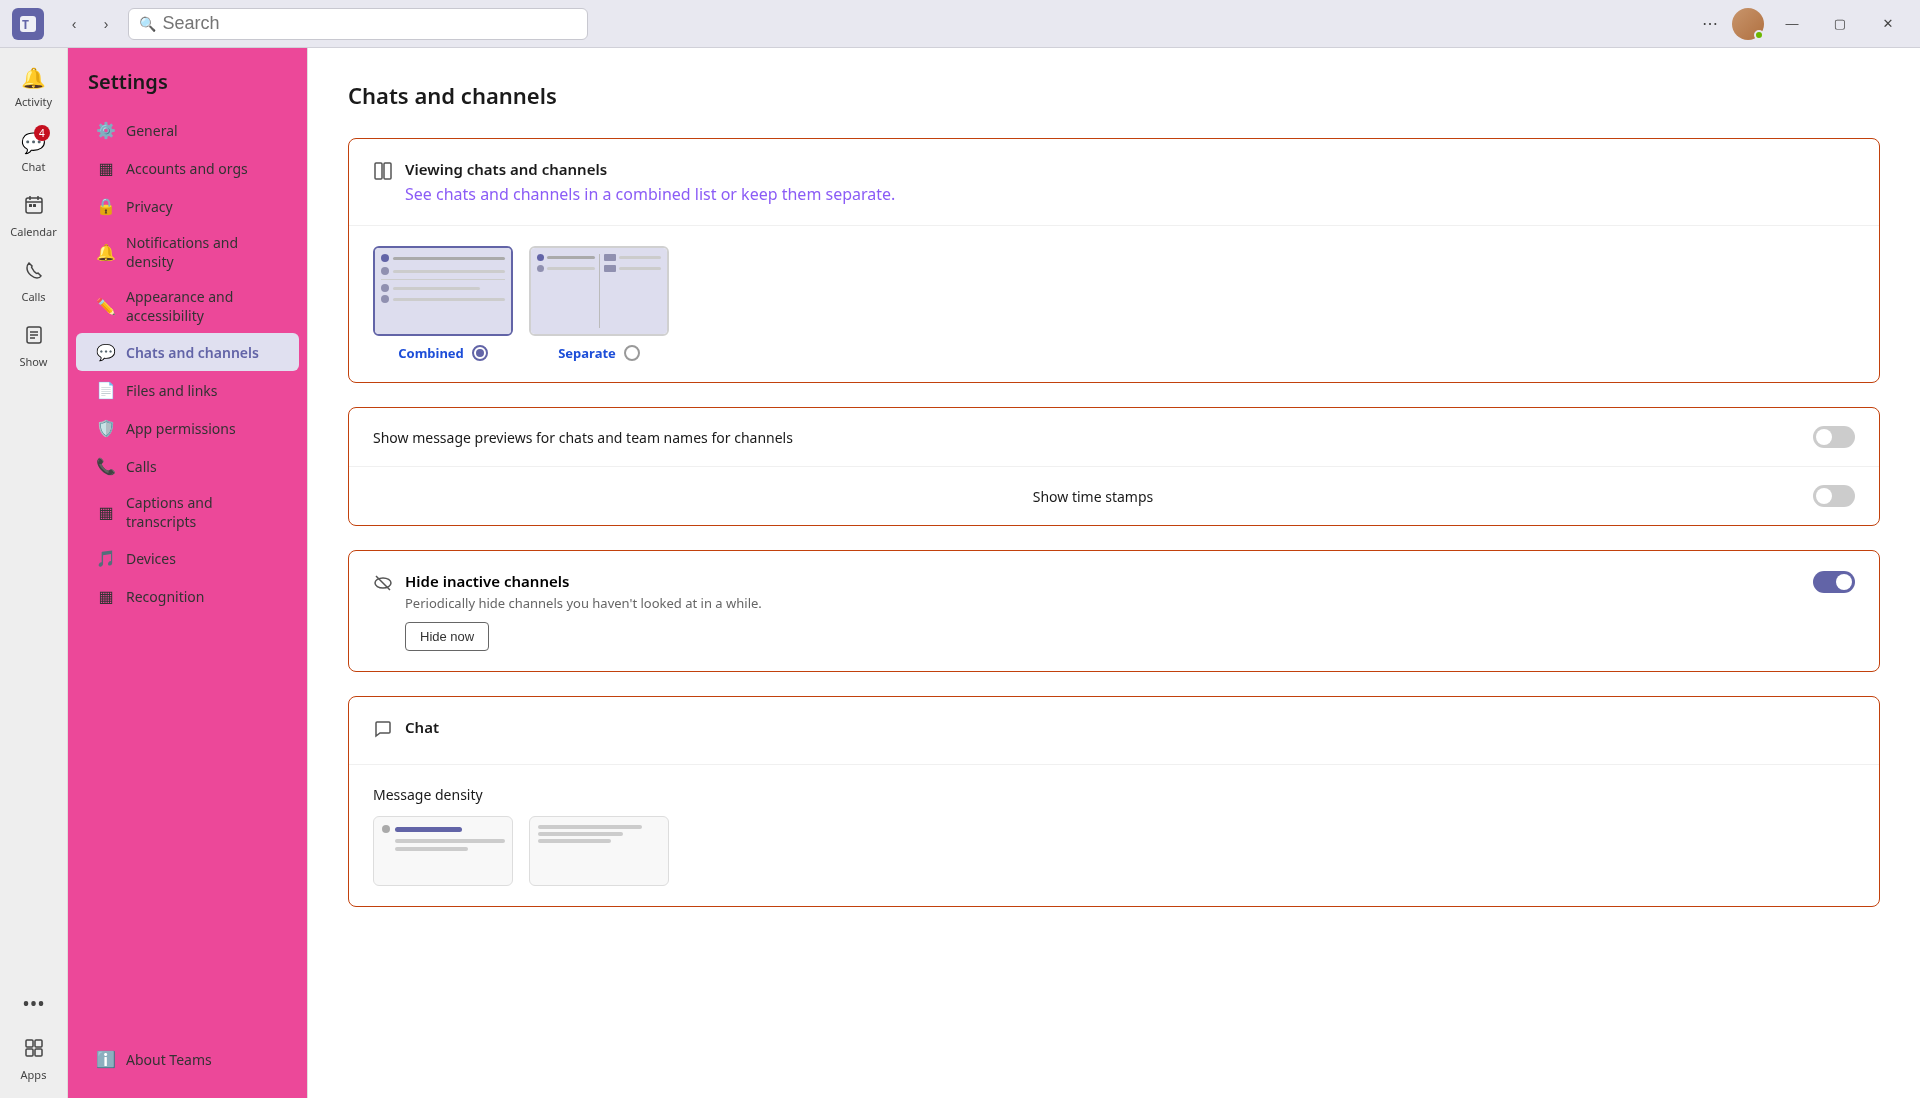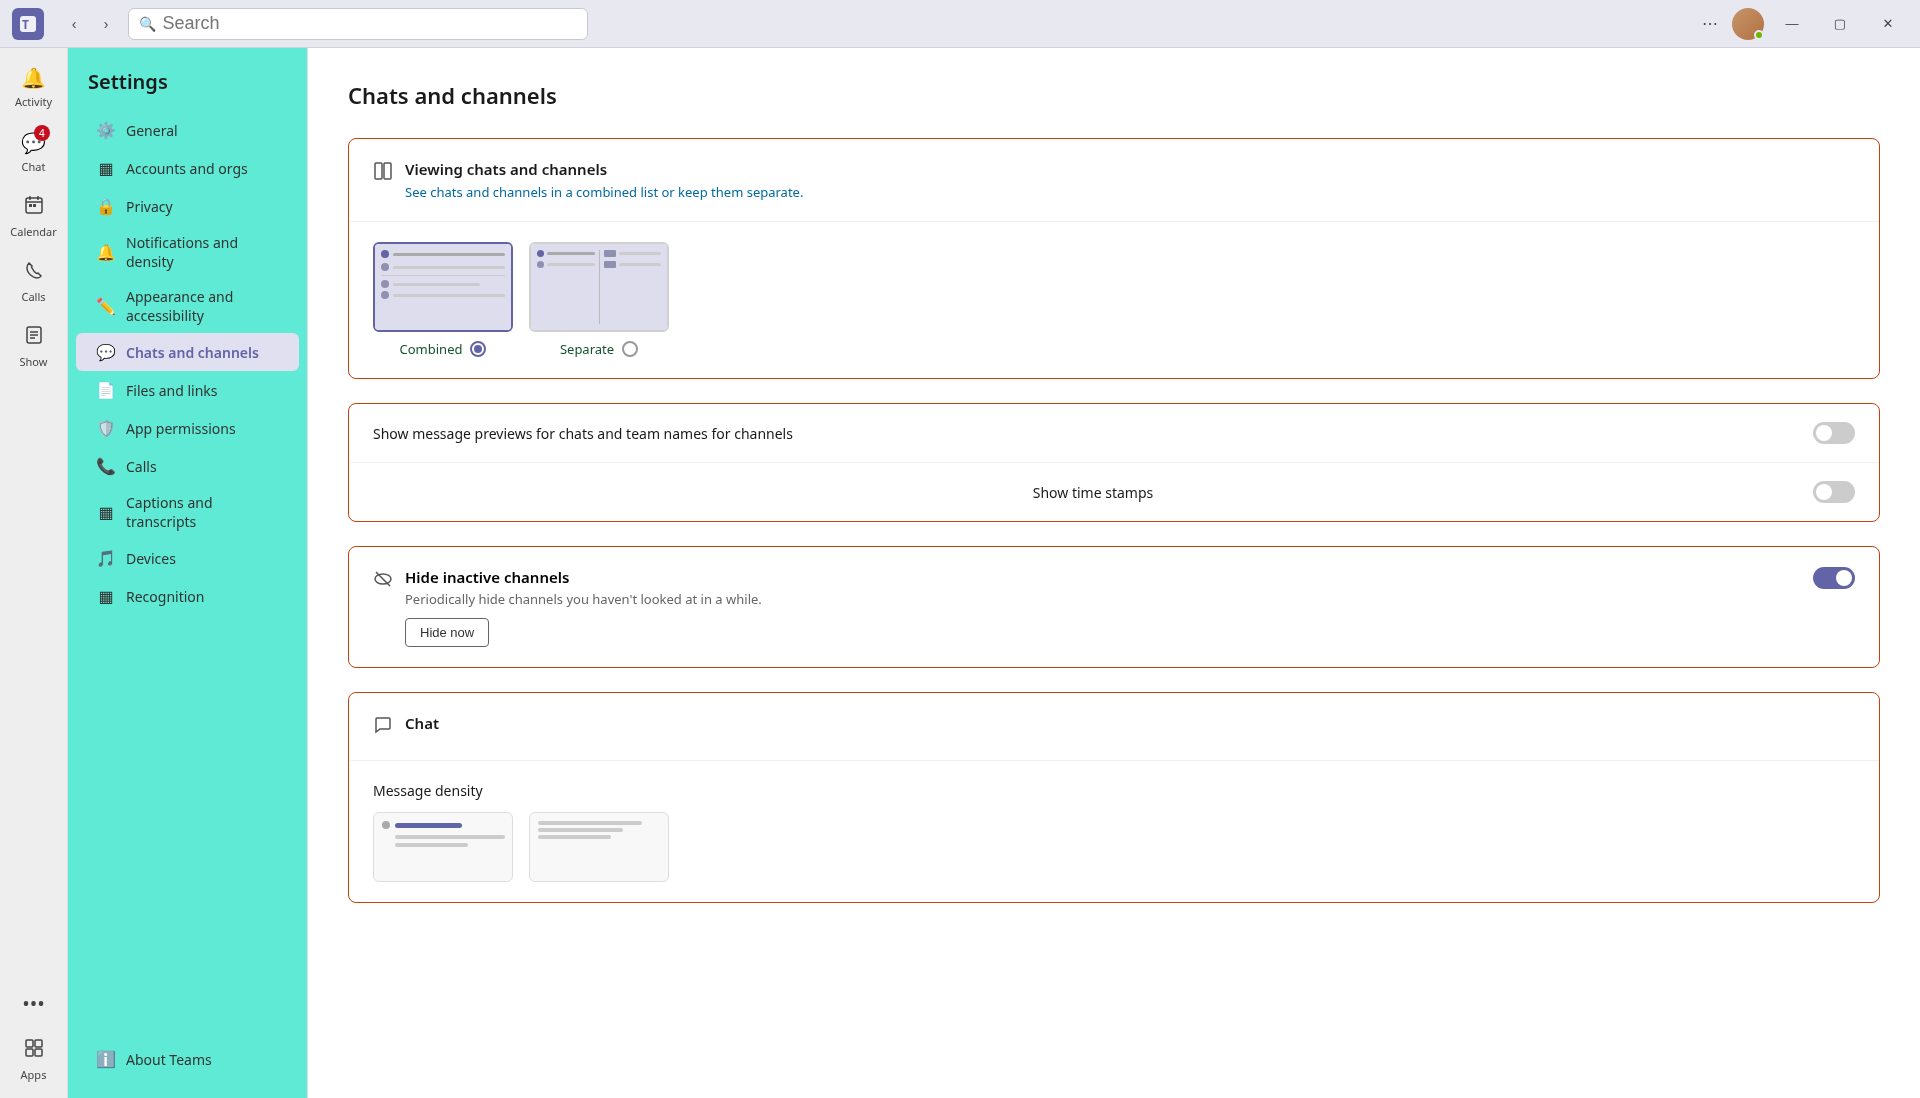--- a/index.html
+++ b/index.html
@@ -101,21 +101,21 @@
     .rail-badge {
       position: absolute; top: -4px; right: -4px;
       background: #c50f1f; color: white; font-size: 10px;
       border-radius: 10px; padding: 1px 4px; min-width: 16px; text-align: center;
     }
     .rail-spacer { flex: 1; }
 
     
     .settings-sidebar {
       width: 240px;
-      background: #5eead4;
+      background: #ec4899;
       padding: 20px 0;
       border-right: 1px solid #e0e0e0;
       flex-shrink: 0;
       overflow-y: auto;
     }
     .settings-title {
       font-size: 20px; font-weight: 600; color: #1a1a1a;
       padding: 0 20px 16px;
     }
     .settings-nav-item {
@@ -153,33 +153,33 @@
       margin-bottom: 24px;
       overflow: hidden;
     }
     .section-header {
       display: flex; align-items: flex-start; gap: 12px;
       padding: 20px 24px;
       border-bottom: 1px solid #f0f0f0;
     }
     .section-header-icon { font-size: 18px; color: #555; margin-top: 2px; flex-shrink: 0; }
     .section-header-text h3 { font-size: 15px; font-weight: 600; color: #1a1a1a; margin-bottom: 4px; }
-    .section-header-text p { font-size: 13px; color: #0369a1; }
+    .section-header-text p { font-size: 16px; color: #8b5cf6; }
 
     
     .view-selector { display: flex; gap: 16px; padding: 20px 24px; }
     .view-option { display: flex; flex-direction: column; align-items: center; gap: 8px; cursor: pointer; }
     .view-preview {
       width: 140px; height: 90px;
       border: 2px solid #d0d0d0; border-radius: 6px;
       background: #f8f8f8;
       overflow: hidden; position: relative;
     }
     .view-preview.selected { border-color: #6264a7; }
-    .view-label-row { display: flex; align-items: center; gap: 8px; font-size: 13px; color: #14532d; }
+    .view-label-row { display: flex; align-items: center; gap: 8px; font-size: 13px; color: #1d4ed8; font-weight: bold; }
     .radio-btn {
       width: 16px; height: 16px; border-radius: 50%;
       border: 2px solid #999; background: white;
       display: flex; align-items: center; justify-content: center;
     }
     .radio-btn.checked { border-color: #6264a7; }
     .radio-btn.checked::after {
       content: ''; width: 8px; height: 8px; border-radius: 50%; background: #6264a7;
     }
 

